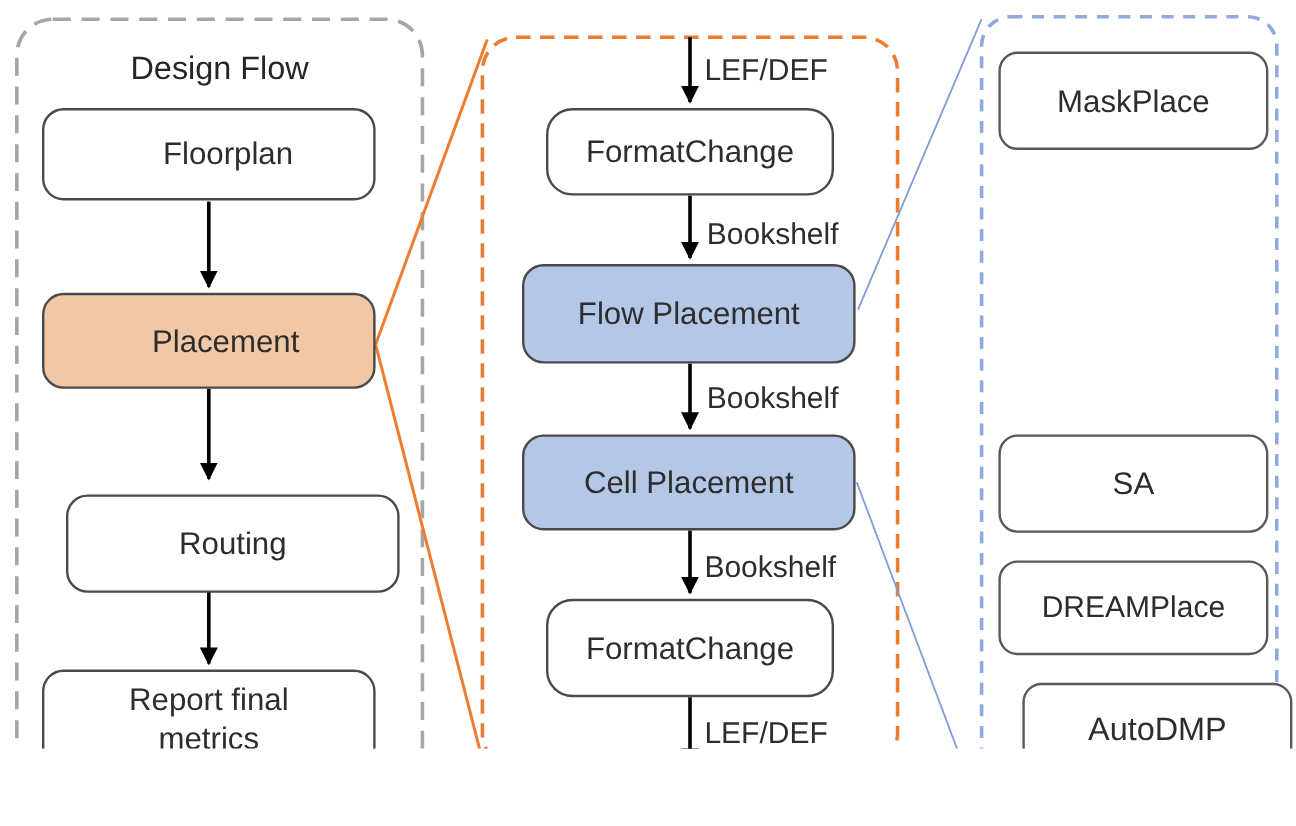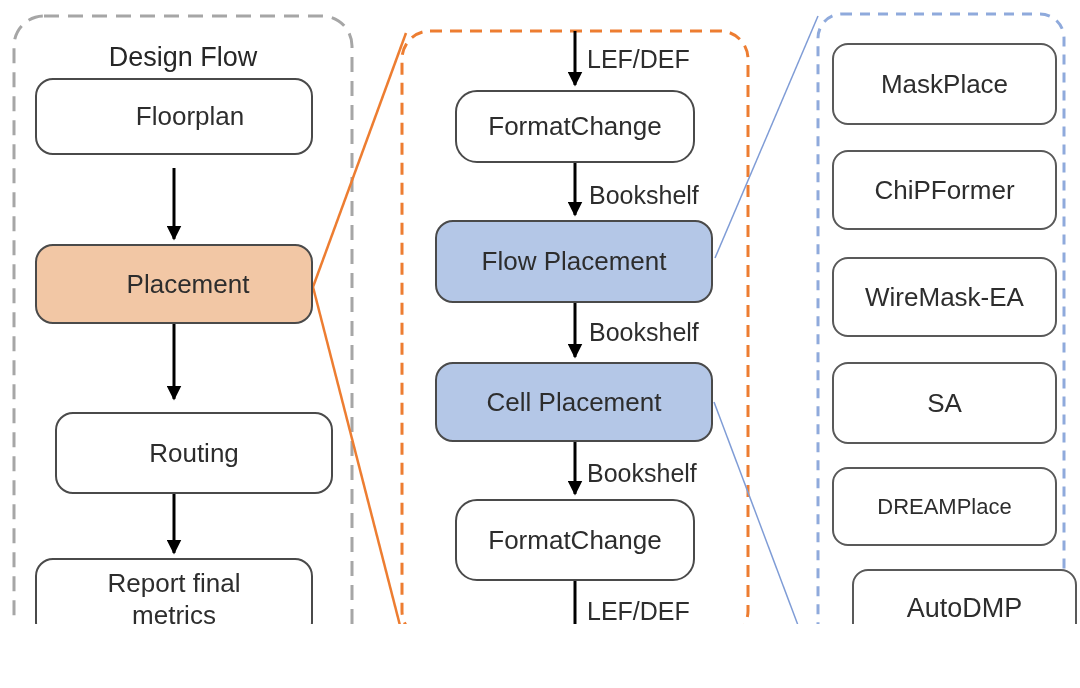--- a/index.html
+++ b/index.html
@@ -16,21 +16,21 @@
   }
   .panel-title{
     position:absolute;z-index:2;font-size:27px;color:#262626;
     text-align:center;white-space:nowrap;
   }
   .edge-label{
     position:absolute;z-index:2;font-size:25px;color:#2d2d2d;white-space:nowrap;
   }
   .highlight-orange{background:#F2C7A5;padding-left:28px;}
   .highlight-blue{background:#B4C7E7;}
-  .node-small{font-size:22px;}
+  .node-small{font-size:25px;}
   .watermark{
     position:absolute;z-index:3;display:flex;align-items:center;gap:10px;
     left:778px;top:622px;
   }
   .watermark-text{
     font-size:28px;color:#c2c2c2;letter-spacing:3px;white-space:nowrap;
   }
 </style>
 </head>
 <body>
@@ -60,21 +60,21 @@
 
     <line x1="575" y1="31" x2="575" y2="85" stroke="#000" stroke-width="3" marker-end="url(#arrow)"></line>
     <line x1="575" y1="163" x2="575" y2="215" stroke="#000" stroke-width="3" marker-end="url(#arrow)"></line>
     <line x1="575" y1="303" x2="575" y2="357" stroke="#000" stroke-width="3" marker-end="url(#arrow)"></line>
     <line x1="575" y1="442" x2="575" y2="494" stroke="#000" stroke-width="3" marker-end="url(#arrow)"></line>
     <line x1="575" y1="581" x2="575" y2="637" stroke="#000" stroke-width="3" marker-end="url(#arrow)"></line>
   </svg>
 
   <div class="panel-title" style="left:14px;top:42px;width:338px;">Design Flow</div>
 
-  <div class="node" style="left:35px;top:78px;width:278px;height:77px;padding-left:32px;">
+  <div class="node" style="left:35px;top:90px;width:278px;height:77px;padding-left:32px;">
     <span>Floorplan</span>
   </div>
 
   <div class="node highlight-orange" style="left:35px;top:244px;width:278px;height:80px;">
     <span>Placement</span>
   </div>
 
   <div class="node" style="left:35px;top:412px;width:278px;height:82px;margin-left:20px;">
     <span>Routing</span>
   </div>
@@ -106,27 +106,21 @@
   <div class="node" style="left:455px;top:499px;width:240px;height:82px;border-radius:22px;">
     <span>FormatChange</span>
   </div>
 
   <span class="edge-label" style="left:587px;top:597px;">LEF/DEF</span>
 
   <div class="node" style="left:832px;top:43px;width:225px;height:82px;border-radius:16px;border-color:#595959;">
     <span>MaskPlace</span>
   </div>
 
-  <div class="node" style="left:832px;top:150px;width:225px;height:80px;border-radius:16px;border-color:#595959;">
-    <span>ChiPFormer</span>
-  </div>
 
-  <div class="node" style="left:832px;top:257px;width:225px;height:80px;border-radius:16px;border-color:#595959;">
-    <span>WireMask-EA</span>
-  </div>
 
   <div class="node" style="left:832px;top:362px;width:225px;height:82px;border-radius:16px;border-color:#595959;">
     <span>SA</span>
   </div>
 
   <div class="node node-small" style="left:832px;top:467px;width:225px;height:79px;border-radius:16px;border-color:#595959;">
     <span>DREAMPlace</span>
   </div>
 
   <div class="node" style="left:832px;top:569px;width:225px;height:80px;border-radius:16px;border-color:#595959;font-size:27px;margin-left:20px;">

